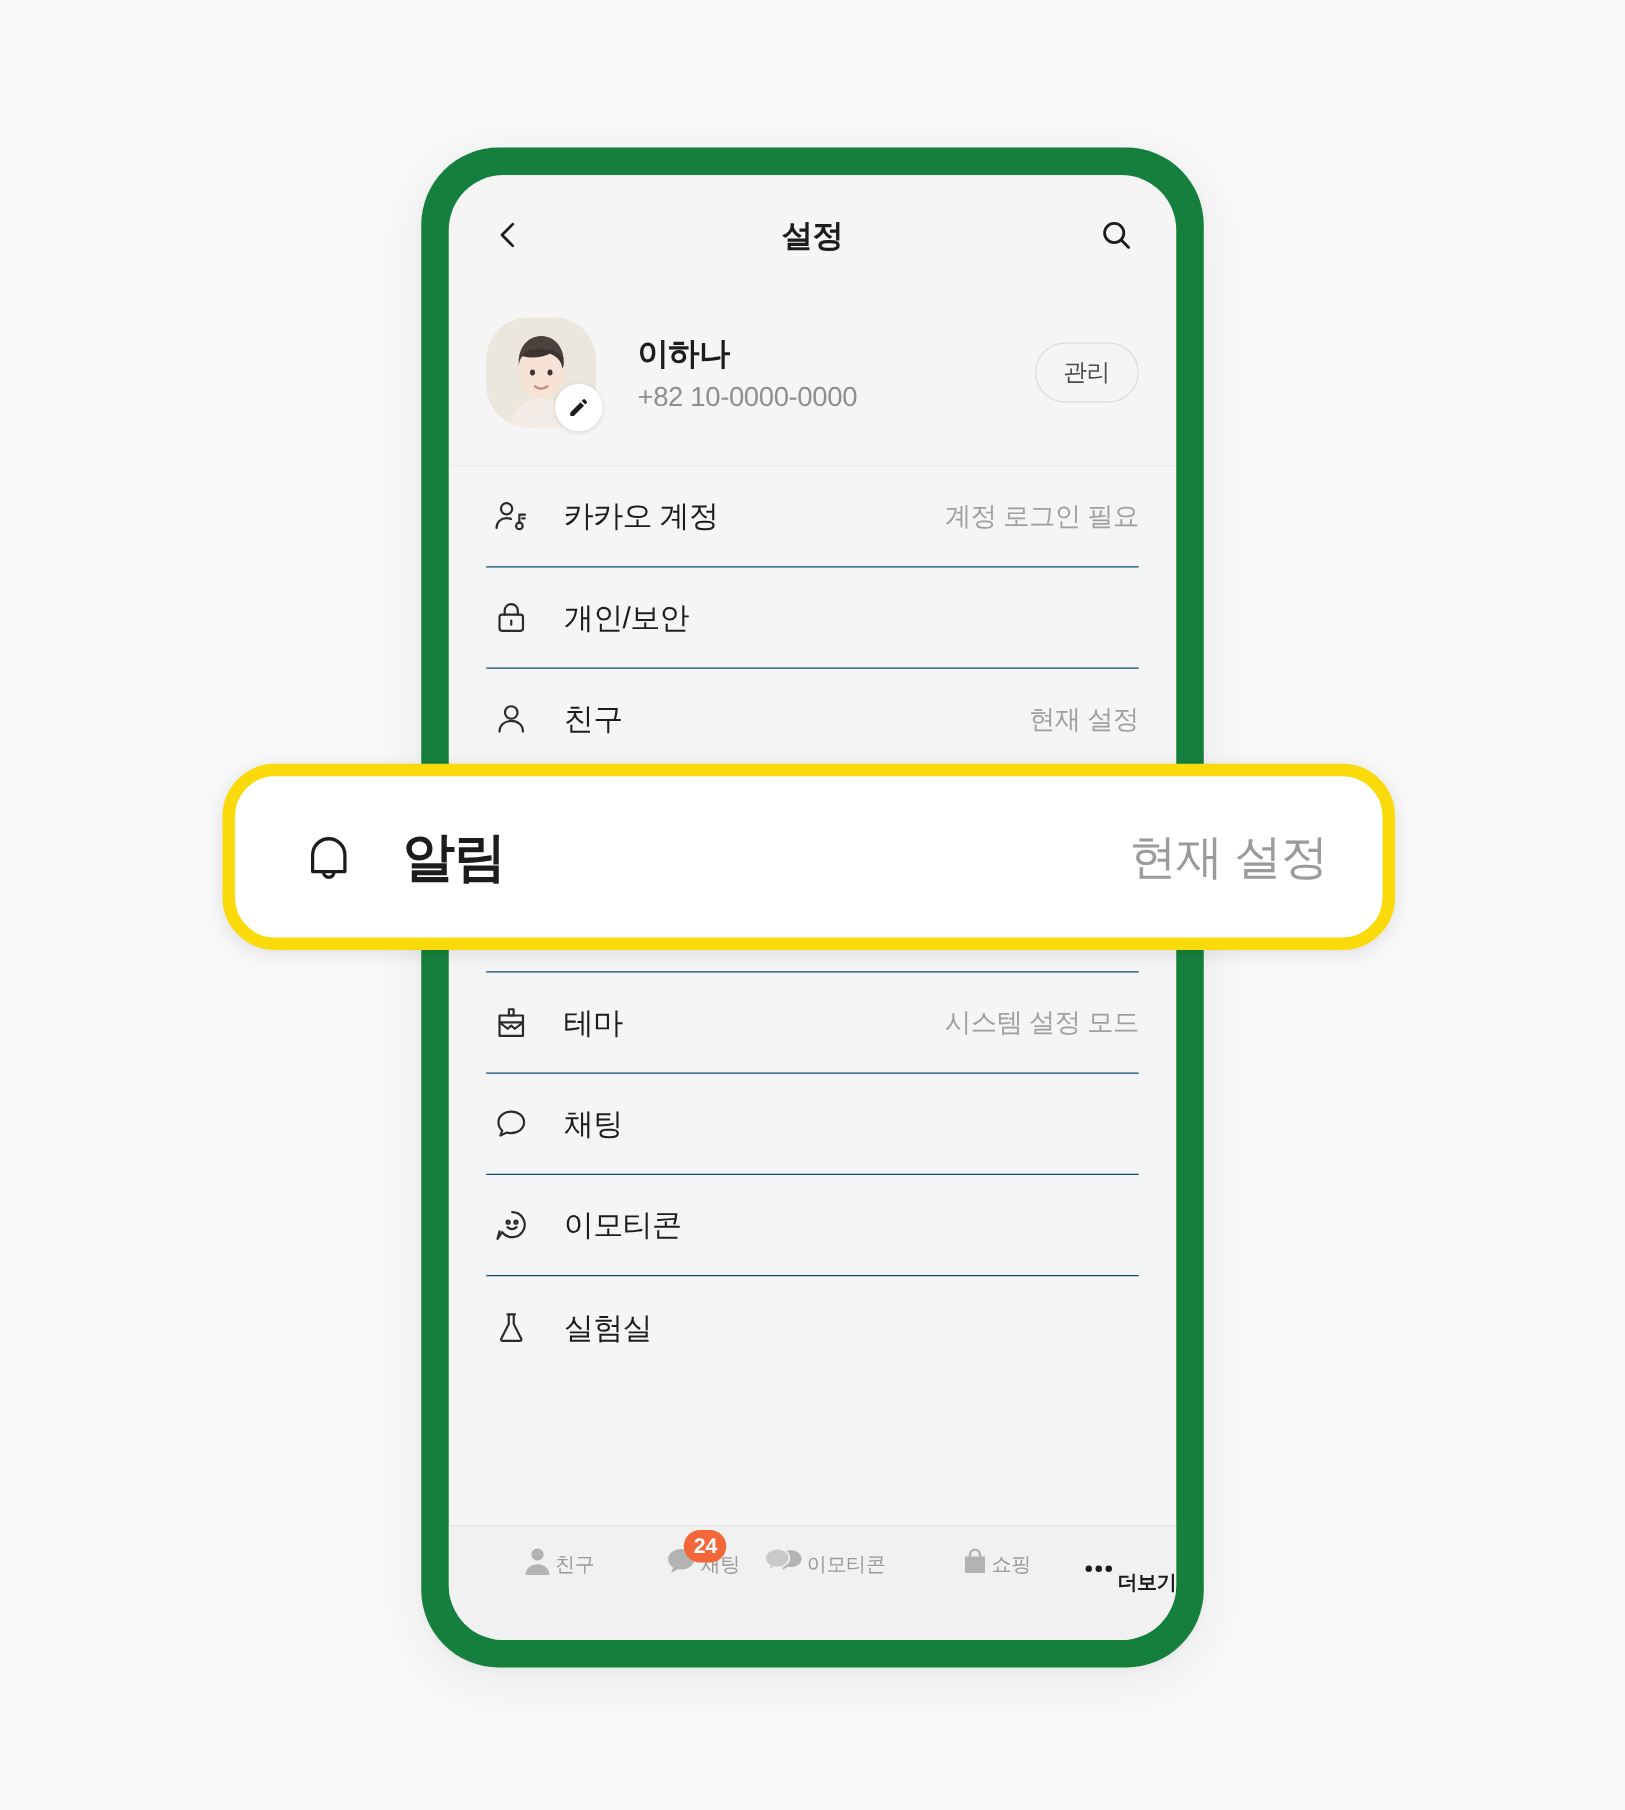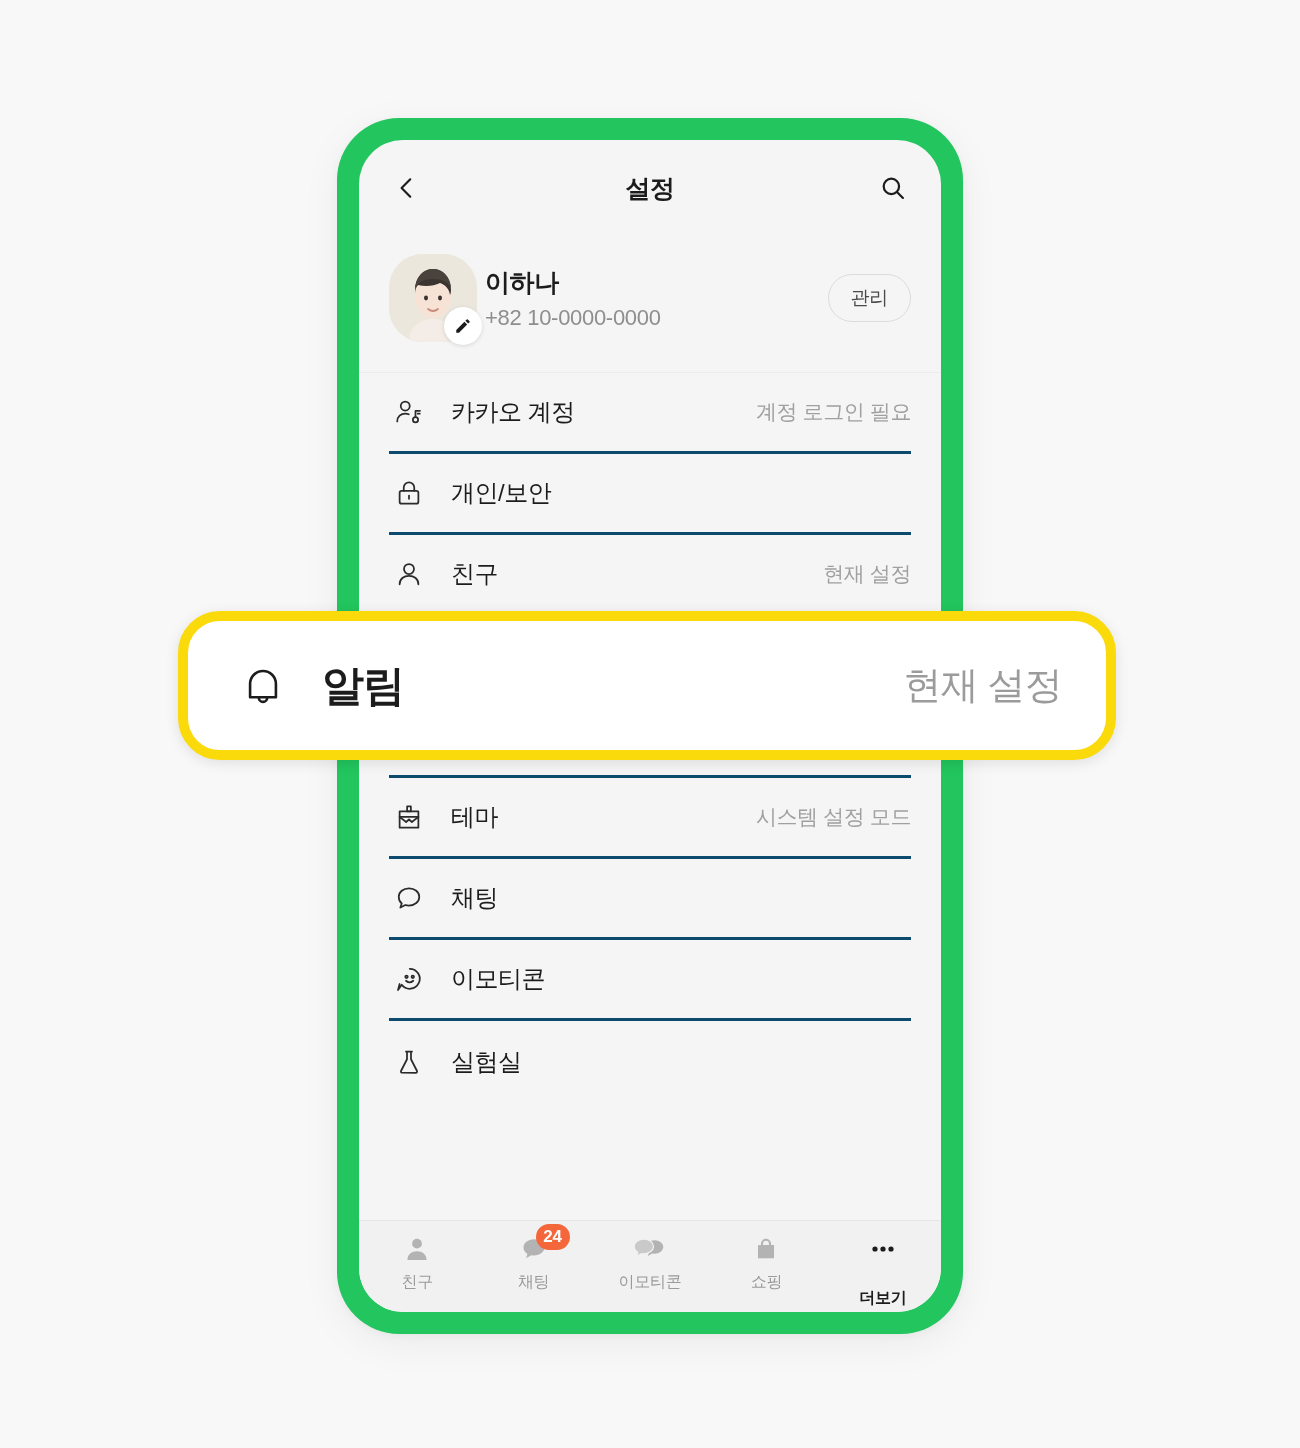--- a/index.html
+++ b/index.html
@@ -19,21 +19,21 @@
     background: #f8f8f8;
   }
 
   
   .phone-frame {
     position: absolute;
     left: 337px;
     top: 118px;
     width: 626px;
     height: 1216px;
-    background: #22c55e;
+    background: #15803d;
     border-radius: 62px;
     box-shadow: 0 10px 40px rgba(0,0,0,0.055), 0 2px 8px rgba(0,0,0,0.04);
   }
 
   .phone-screen {
     position: absolute;
     left: 22px;
     top: 22px;
     width: 582px;
     height: 1172px;
@@ -96,21 +96,21 @@
     position: absolute;
     right: -5px; bottom: -3px;
     width: 38px; height: 38px;
     border-radius: 50%;
     background: #ffffff;
     display: flex; align-items: center; justify-content: center;
     box-shadow: 0 1px 4px rgba(0,0,0,0.13);
     cursor: pointer;
   }
   .profile-text {
-    margin-left: 8px;
+    margin-left: 33px;
     flex: 1 1 auto;
     min-width: 0;
   }
   .profile-name {
     font-size: 25px;
     font-weight: bold;
     color: #1c1c1c;
     letter-spacing: -0.4px;
     margin-bottom: 6px;
   }
@@ -133,21 +133,21 @@
   }
 
   
   .settings-list {
     padding: 0 30px;
   }
   .setting-row {
     display: flex;
     align-items: center;
     height: 81px;
-    border-bottom: 3px solid #0c4a6e;
+    border-bottom: 1px solid #0c4a6e;
     cursor: pointer;
   }
   .setting-row:last-child { border-bottom: none; }
   .s-icon {
     width: 40px; height: 40px;
     flex: 0 0 40px;
     display: flex; align-items: center; justify-content: center;
     margin-right: 22px;
   }
   .s-label {
@@ -169,21 +169,20 @@
     height: 92px;
     background: #f1f1f1;
     border-top: 1px solid #e6e6e6;
     display: flex;
     align-items: flex-start;
     padding-top: 12px;
   }
   .nav-item {
     flex: 1 1 0;
     display: flex;
-    flex-direction: column;
     align-items: center;
     cursor: pointer;
     position: relative;
     justify-content: flex-end;
   }
   .nav-ico {
     height: 32px;
     display: flex; align-items: center; justify-content: center;
     position: relative;
   }

